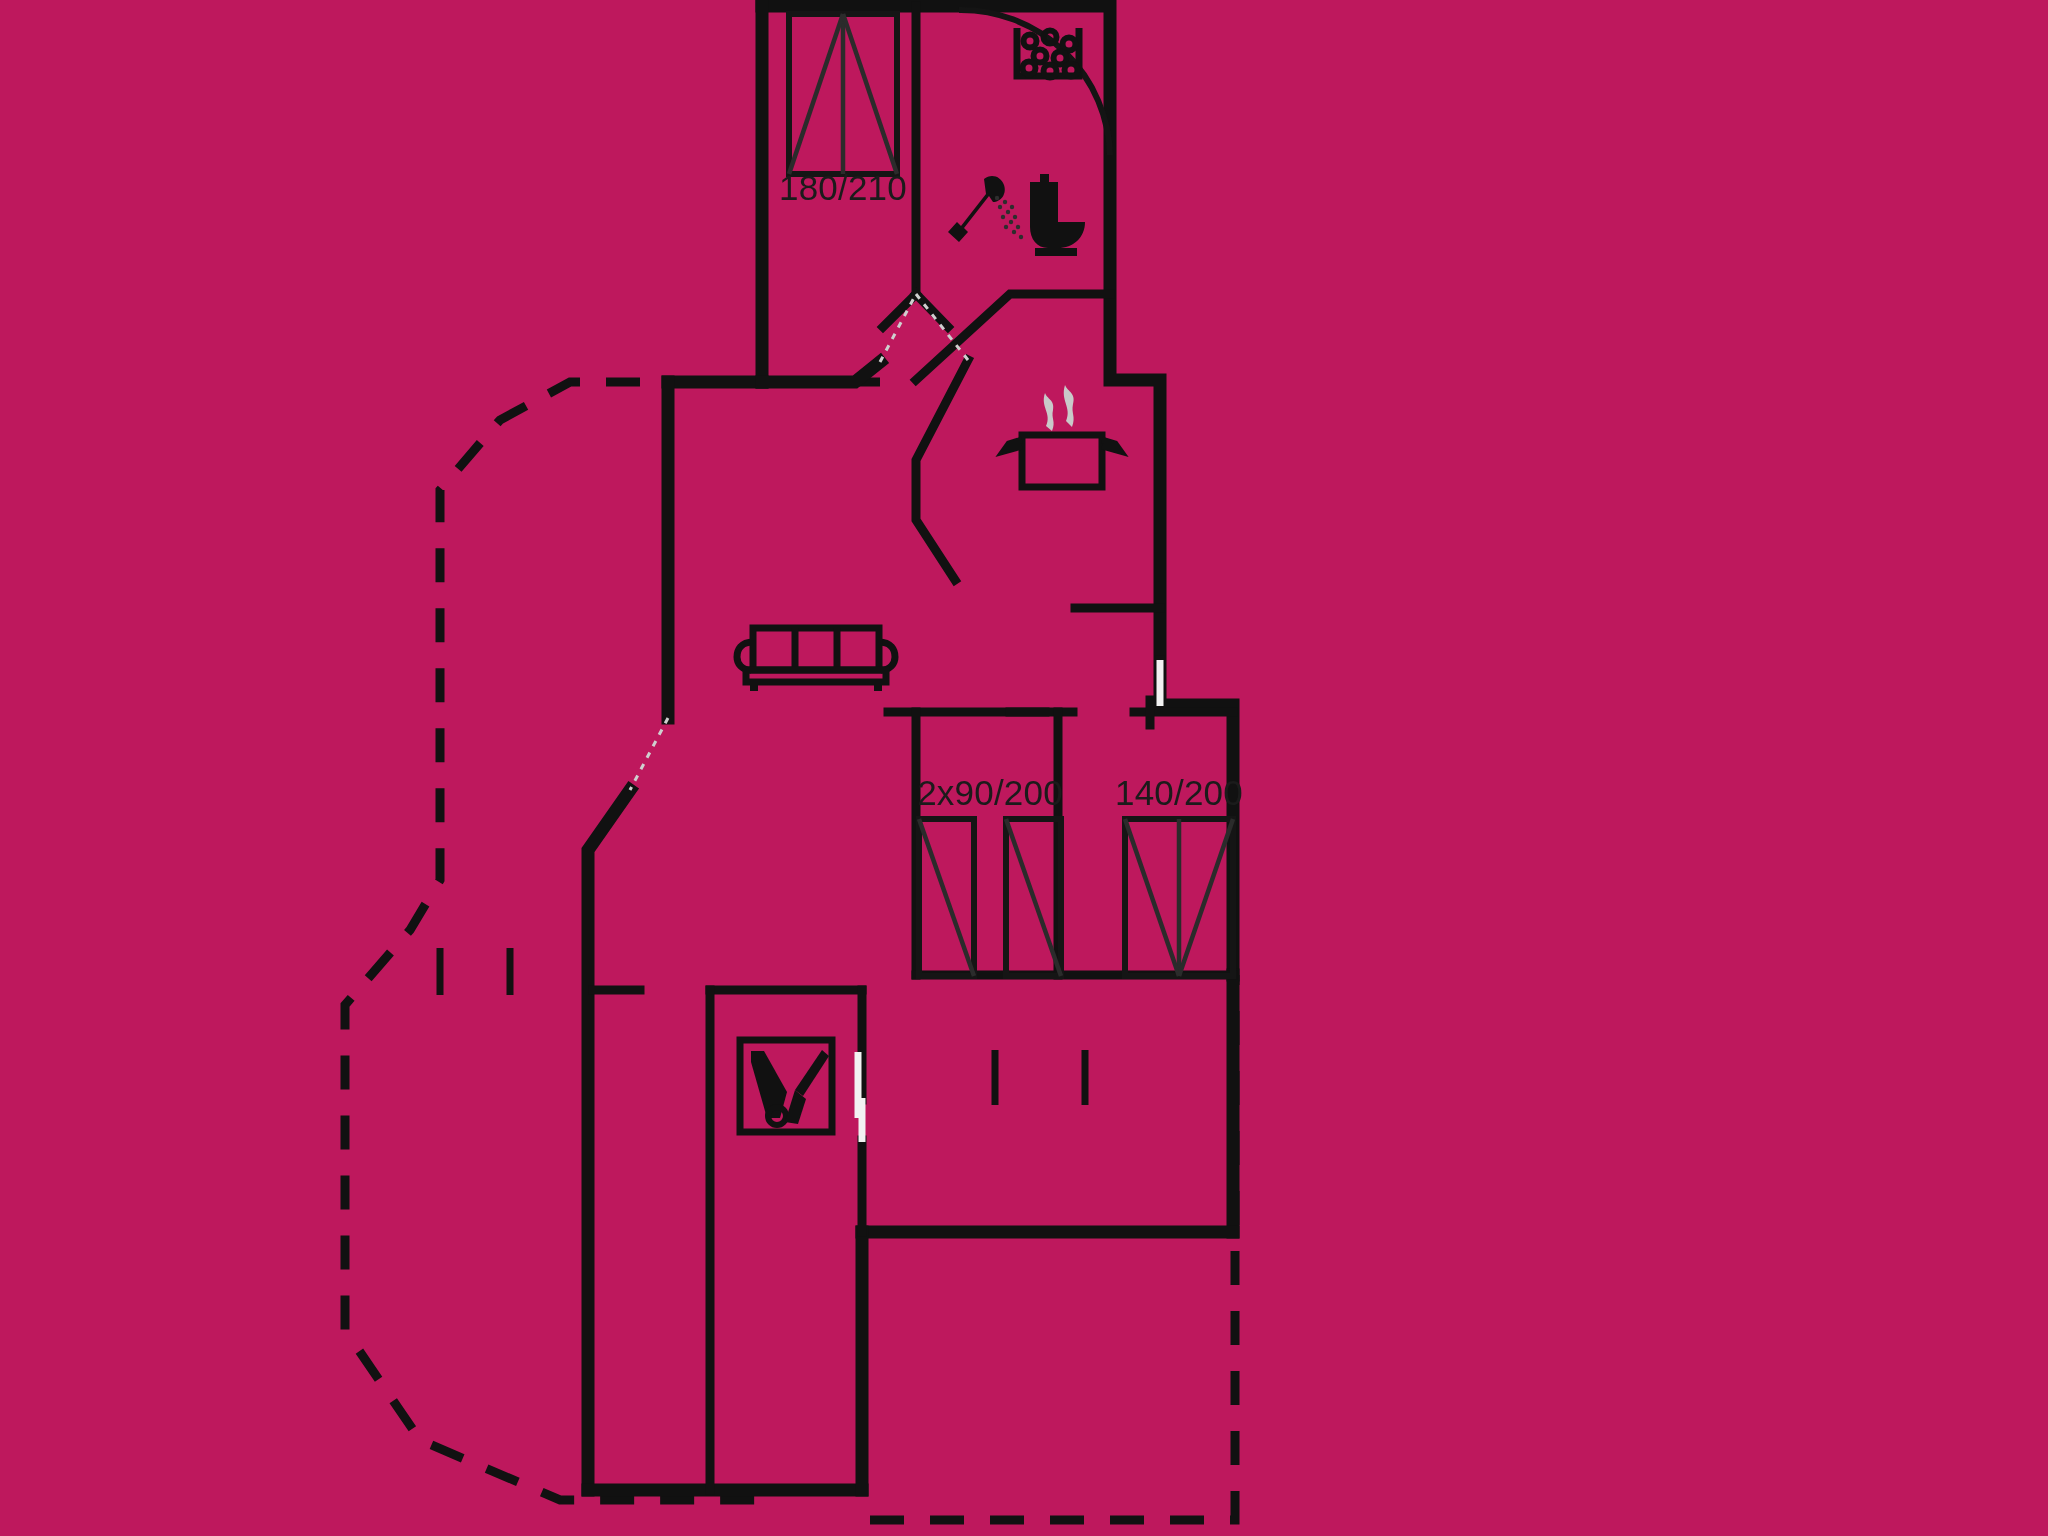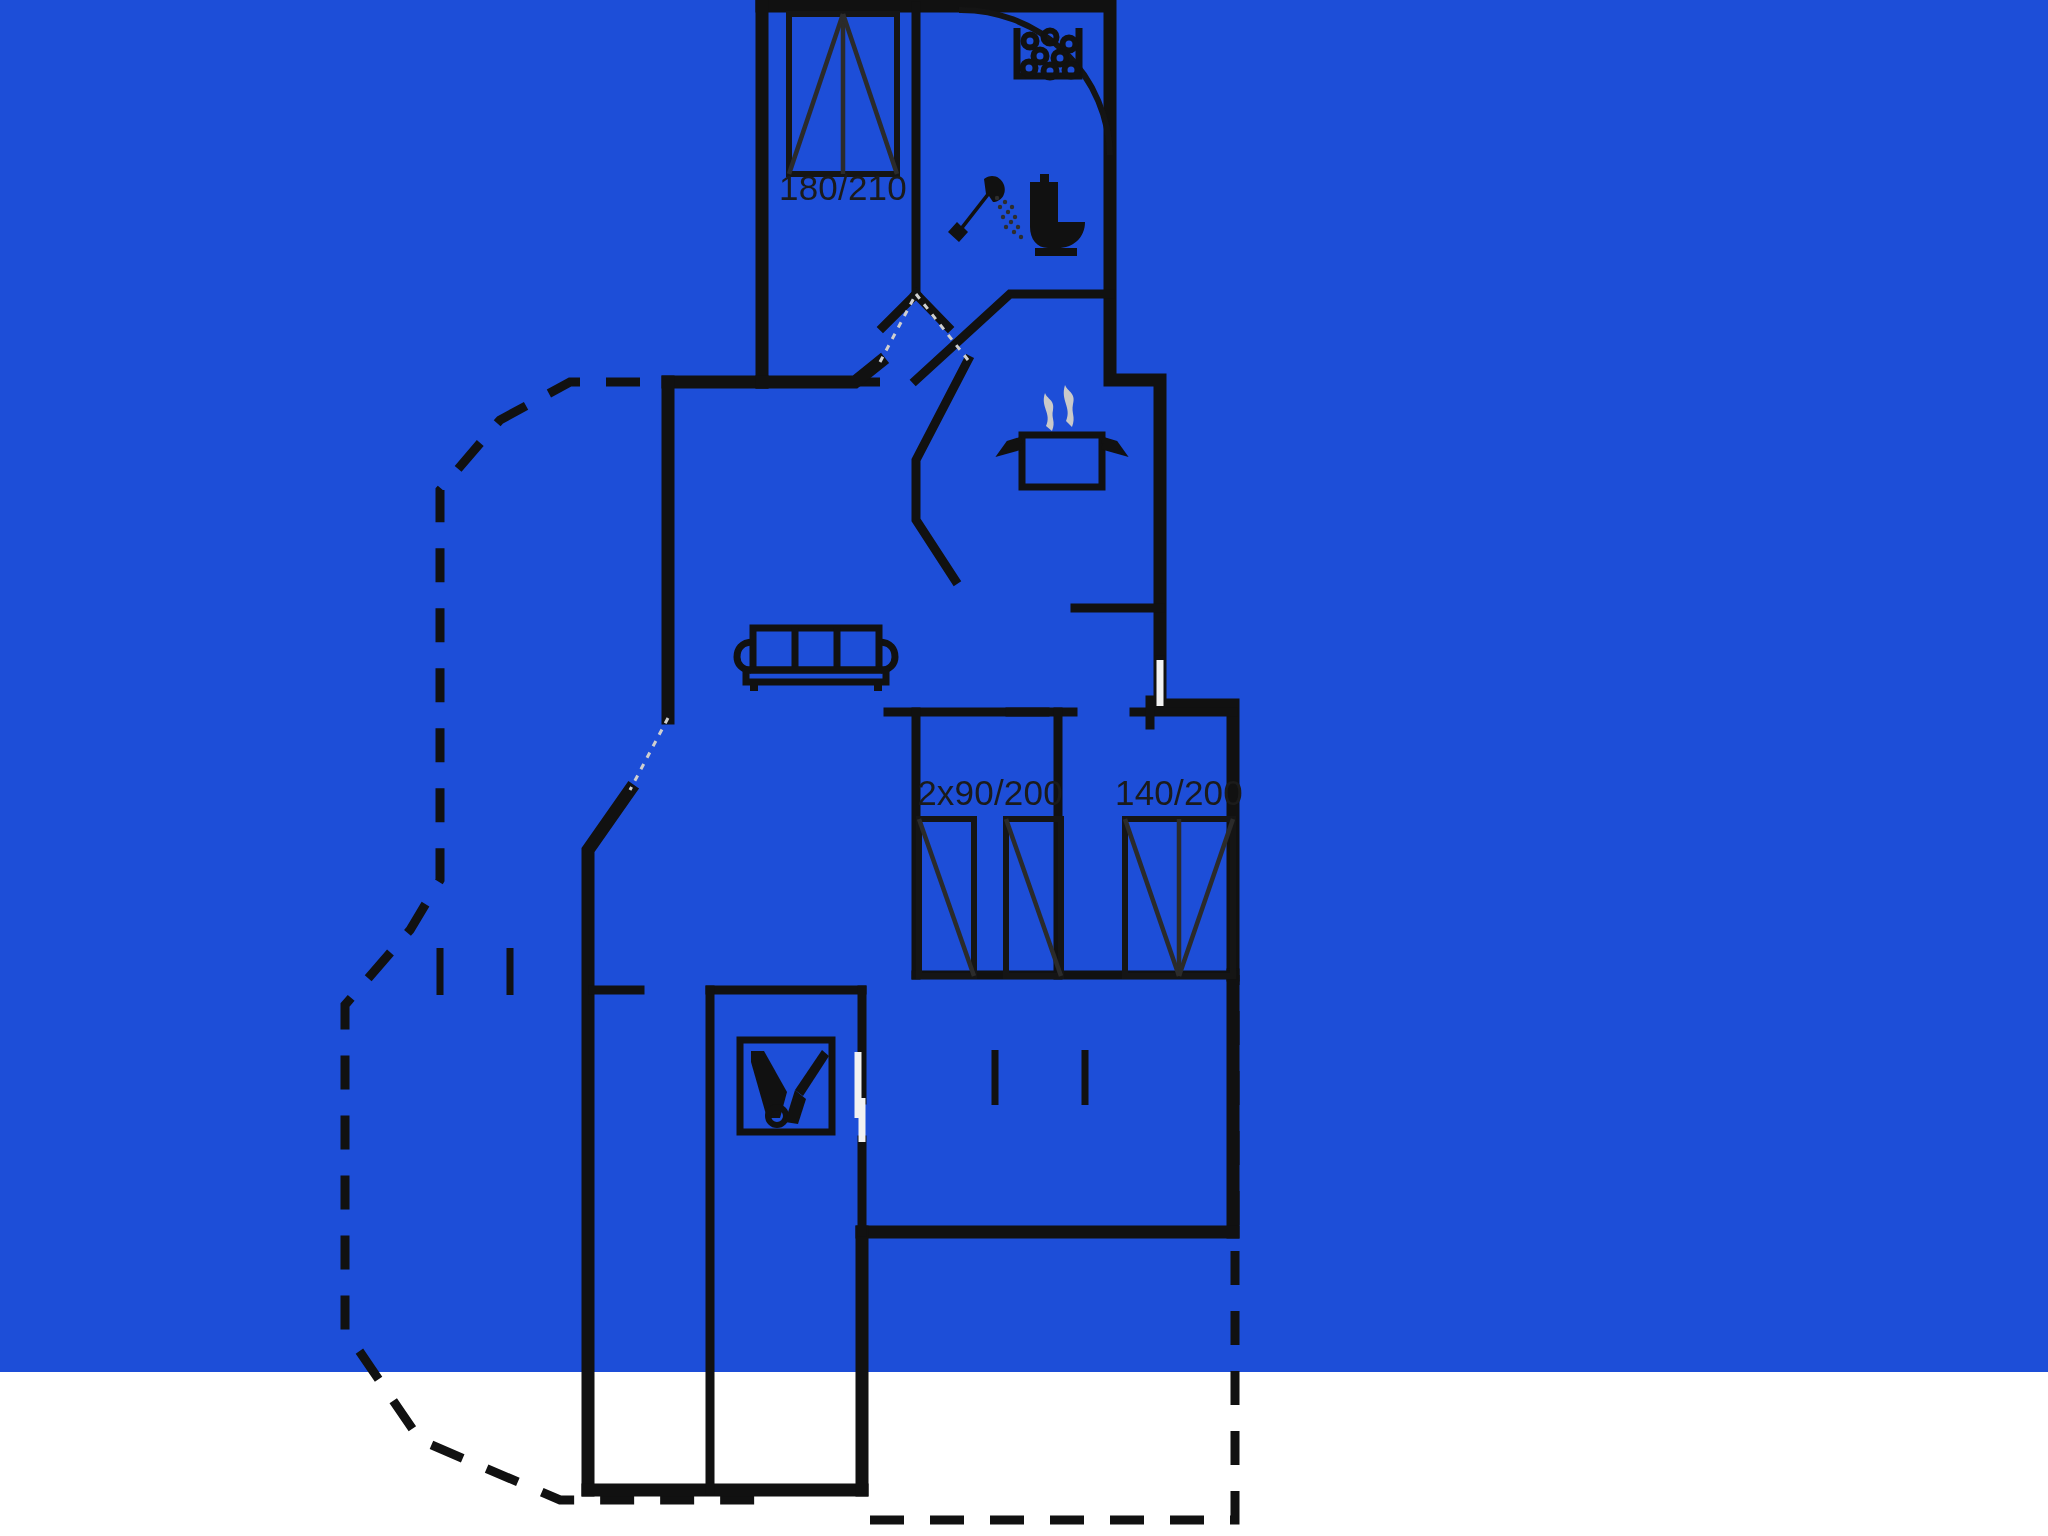--- a/index.html
+++ b/index.html
@@ -9,22 +9,22 @@
   }
   body {
     width: 2048px;
     height: 1536px;
     font-family: "Liberation Sans", sans-serif;
     overflow: hidden;
   }
   #plan-root {
     position: relative;
     width: 2048px;
-    height: 1372px;
-    background: #1d4ed8;
+    height: 1536px;
+    background: #be185d;
     text-align: right;
   }
   #floorplan-svg {
     display: block;
     width: 2048px;
     height: 1536px;
   }
   .wall-main   { fill: none; stroke: #111111; stroke-width: 13; stroke-linecap: square; stroke-linejoin: miter; }
   .wall-inner  { fill: none; stroke: #111111; stroke-width: 9;  stroke-linecap: square; stroke-linejoin: miter; }
   .terrace-dash{ fill: none; stroke: #111111; stroke-width: 9;  stroke-linecap: butt;

